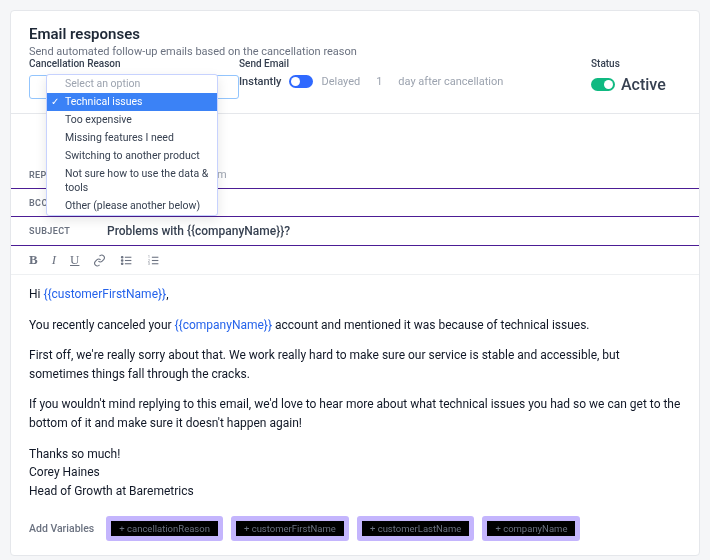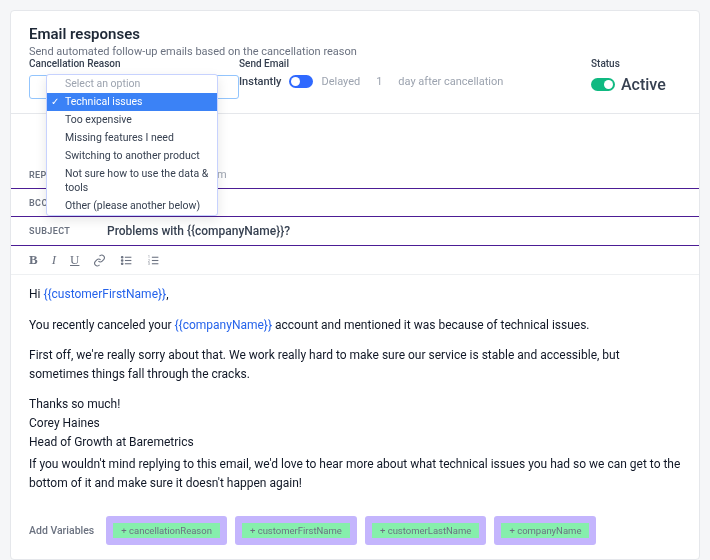--- a/index.html
+++ b/index.html
@@ -177,27 +177,27 @@
   
   .variables-row {
     display: flex;
     align-items: center;
     gap: 8px;
     padding: 0 18px 14px 18px;
     font-size: 10.5px;
   }
   .variables-row .vlabel { color: #6b7280; font-weight: 500; margin-right: 4px; }
   .var-pill {
-    border: 7px solid #c4b5fd;
+    border: 5px solid #c4b5fd;
     color: #6b7280;
     font-size: 9.5px;
     padding: 2px 8px;
     border-radius: 3px;
     cursor: pointer;
-    background: #86efac;
+    background: #000000;
   }
 </style>
 </head>
 <body>
 
 <div class="card">
   <h1>Email responses</h1>
   <div class="subtitle">Send automated follow-up emails based on the cancellation reason</div>
 
   <div class="settings-row">
@@ -279,26 +279,26 @@
     </div>
 
     <div class="email-body">
       <p>
         <span>Hi </span><span class="var">{{customerFirstName}}</span><span>,</span>
       </p>
       <p>
         <span>You recently canceled your </span><span class="var">{{companyName}}</span><span> account and mentioned it was because of technical issues.</span>
       </p>
       <p>First off, we're really sorry about that. We work really hard to make sure our service is stable and accessible, but sometimes things fall through the cracks.</p>
+      <p>If you wouldn't mind replying to this email, we'd love to hear more about what technical issues you had so we can get to the bottom of it and make sure it doesn't happen again!</p>
       <p style="margin-bottom:4px;">
         <span>Thanks so much!</span><br>
         <span>Corey Haines</span><br>
         <span>Head of Growth at Baremetrics</span>
       </p>
-      <p>If you wouldn't mind replying to this email, we'd love to hear more about what technical issues you had so we can get to the bottom of it and make sure it doesn't happen again!</p>
     </div>
 
     <div class="variables-row">
       <span class="vlabel">Add Variables</span>
       <span class="var-pill">+ cancellationReason</span>
       <span class="var-pill">+ customerFirstName</span>
       <span class="var-pill">+ customerLastName</span>
       <span class="var-pill">+ companyName</span>
     </div>
   </div>

